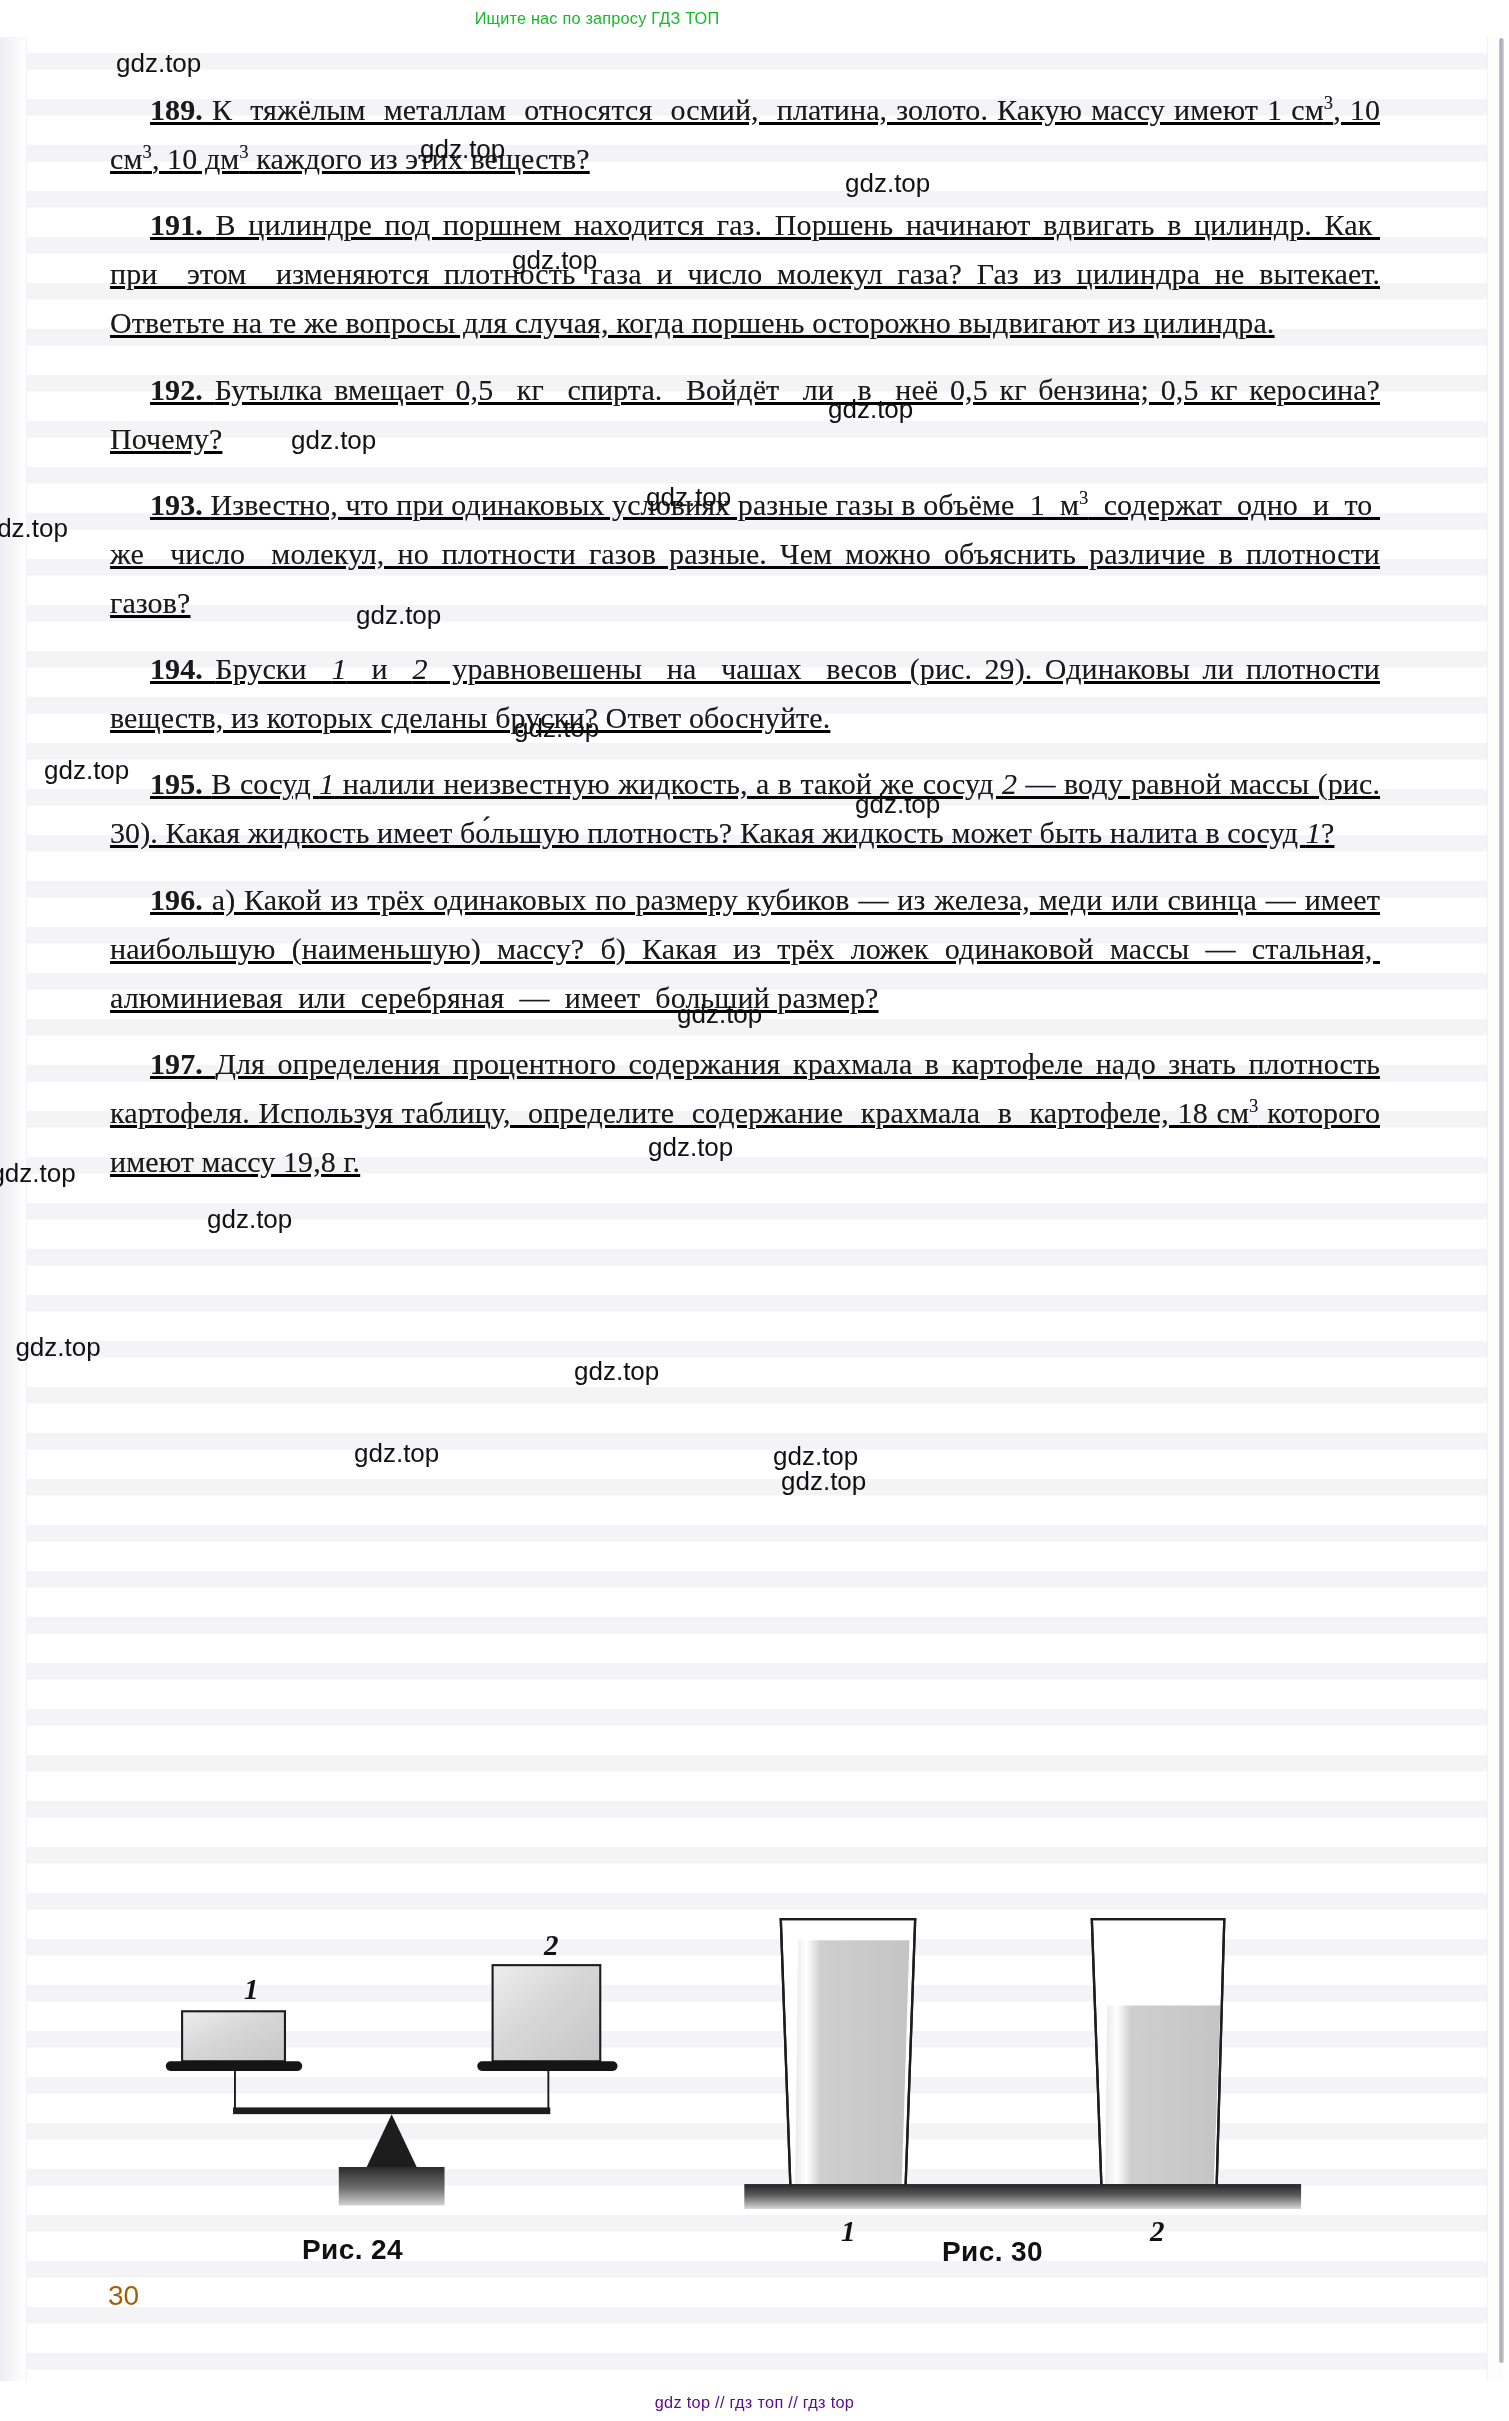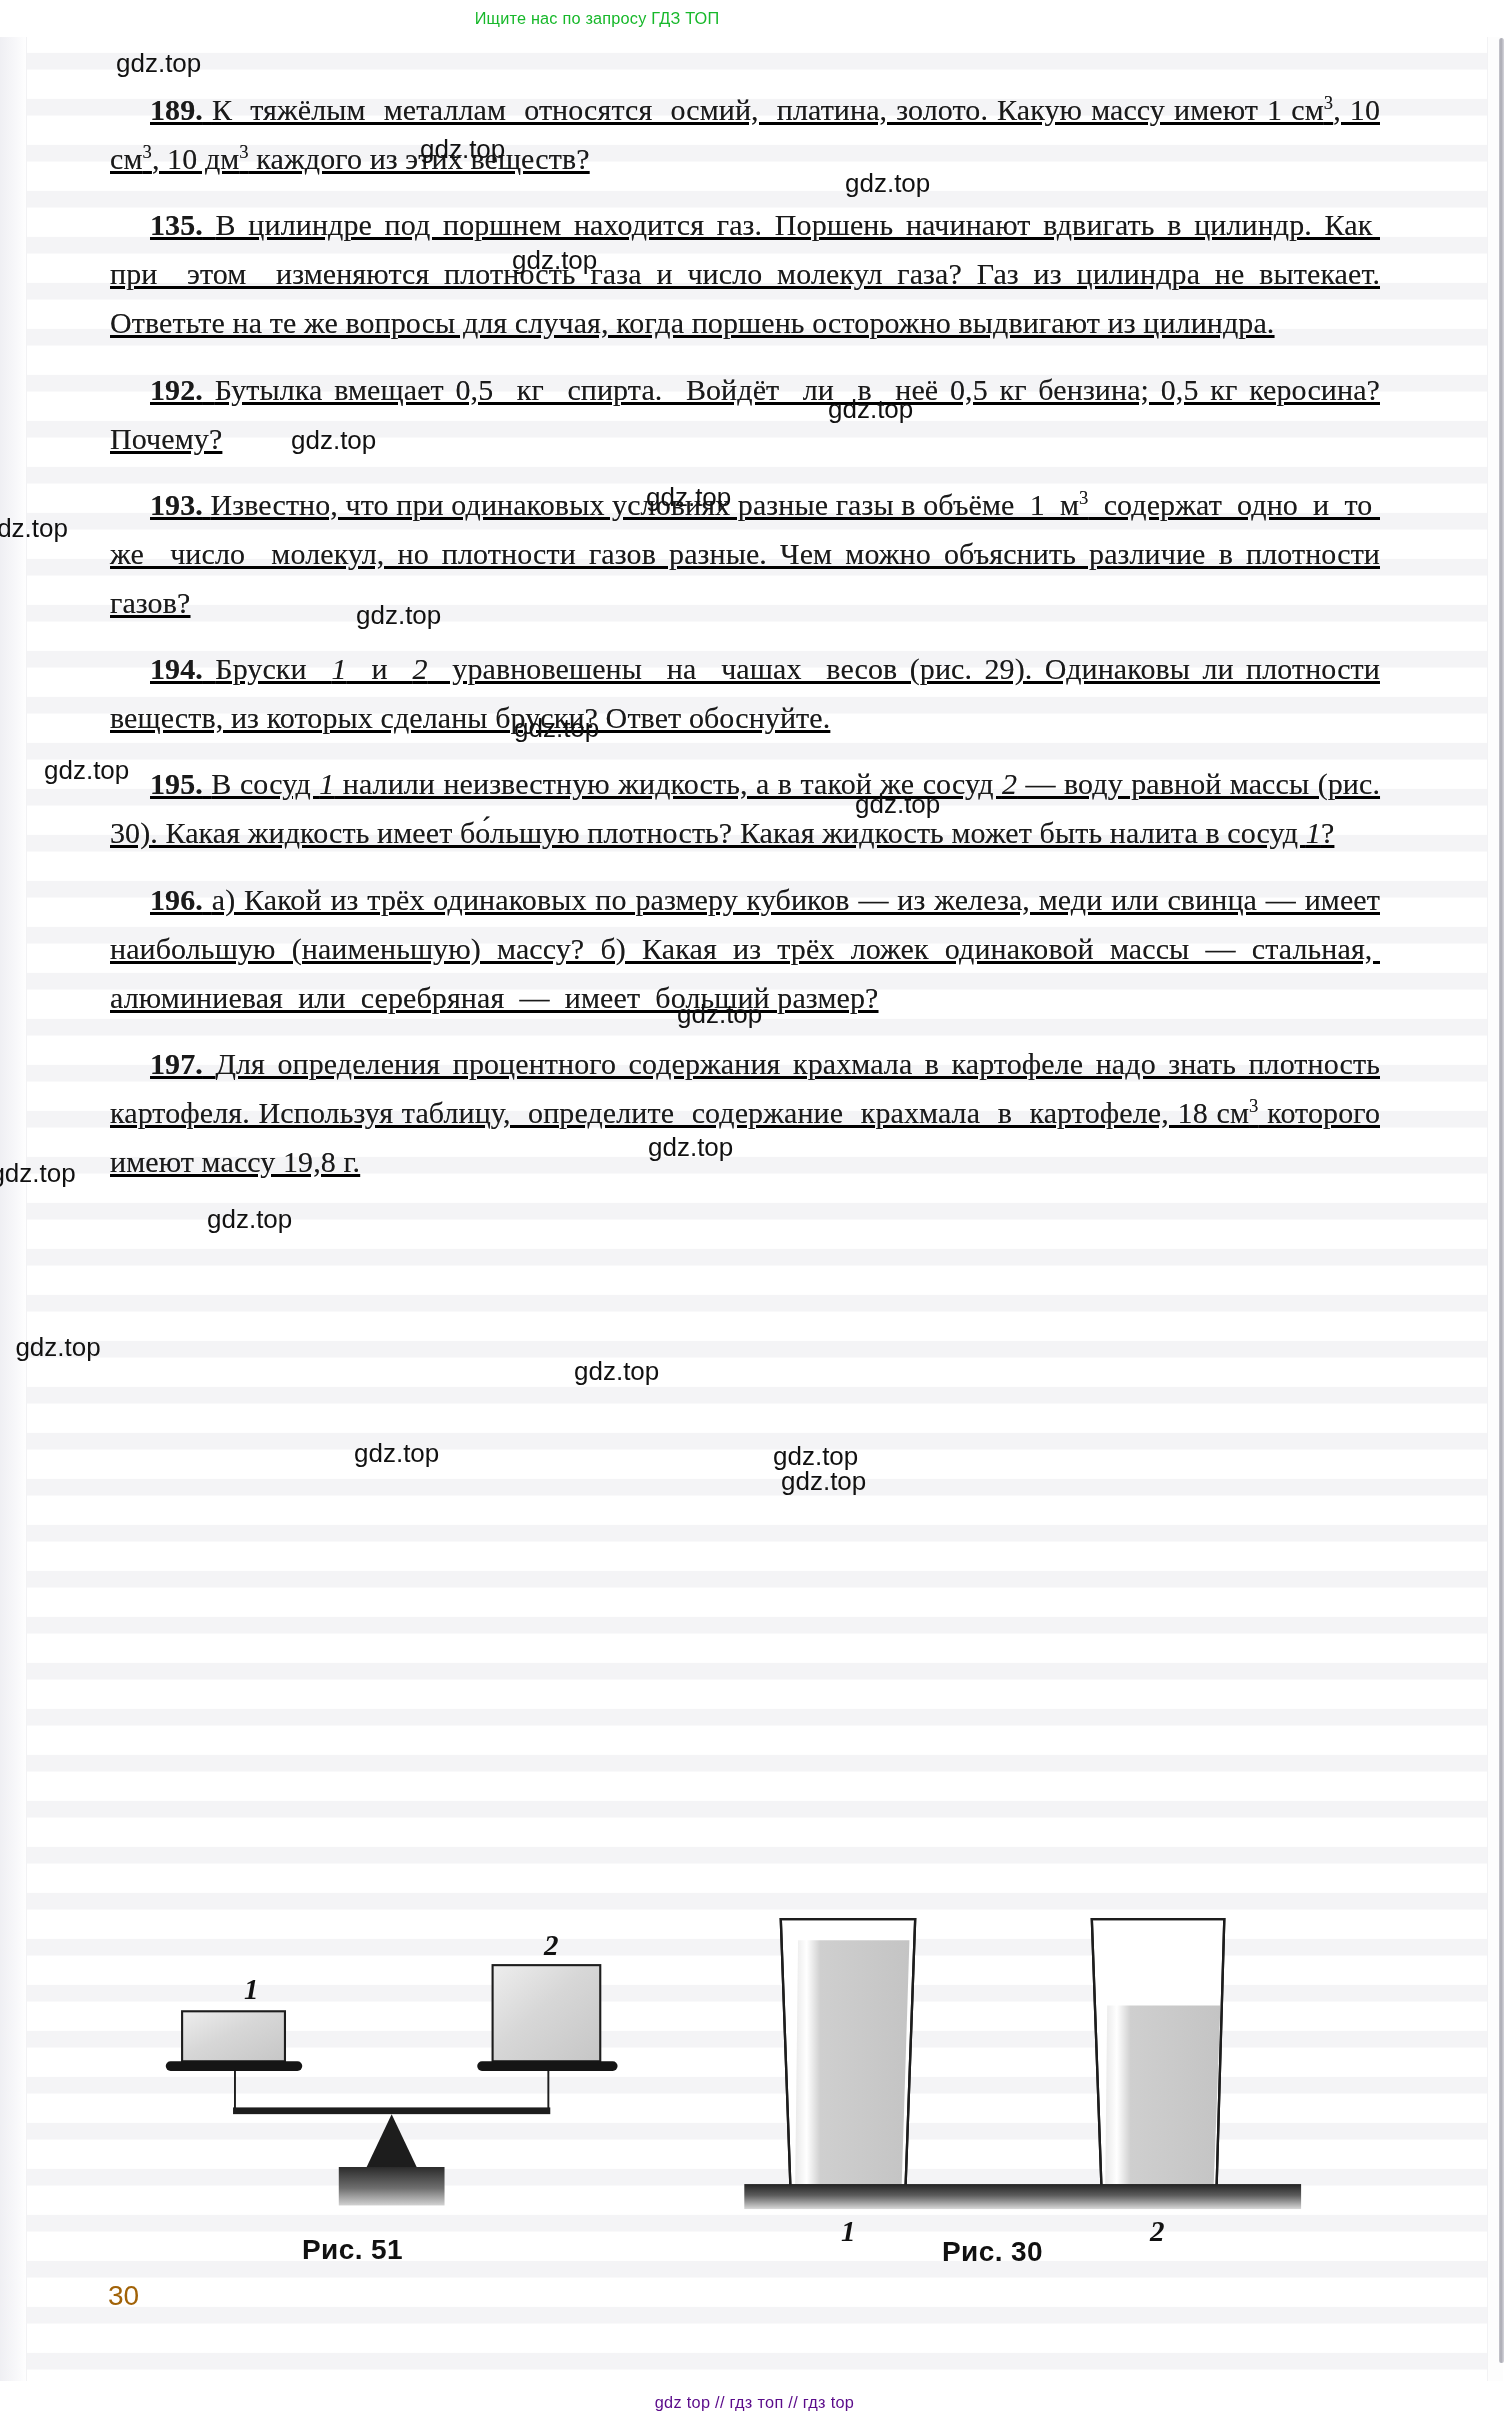--- a/index.html
+++ b/index.html
@@ -229,21 +229,21 @@
 
   <div class="content">
 
     <p class="task">
       <span class="num">189.</span>
       <span>К&nbsp; тяжёлым&nbsp; металлам&nbsp; относятся&nbsp; осмий,&nbsp; платина, золото. Какую массу имеют 1 см<sup>3</sup>, 10 см<sup>3</sup>, 10 дм<sup>3</sup> каждого из этих веществ?</span>
     </p>
 
 
     <p class="task">
-      <span class="num">135.</span>
+      <span class="num">191.</span>
       <span>В цилиндре под поршнем находится газ. Поршень начинают вдвигать в цилиндр. Как&nbsp; при&nbsp; этом&nbsp; изменяются плотность газа и число молекул газа? Газ из цилиндра не вытекает. Ответьте на те же вопросы для случая, когда поршень осторожно выдвигают из цилиндра.</span>
     </p>
 
     <p class="task">
       <span class="num">192.</span>
       <span>Бутылка вмещает 0,5&nbsp; кг&nbsp; спирта.&nbsp; Войдёт&nbsp; ли&nbsp; в&nbsp; неё 0,5 кг бензина; 0,5 кг керосина? Почему?</span>
     </p>
 
     <p class="task">
       <span class="num">193.</span>
@@ -300,21 +300,21 @@
         <path d="M129 160 L129 200 L131 200 L131 160 Z" fill="#1d1d1d"></path>
         <path d="M455 160 L455 200 L457 200 L457 160 Z" fill="#1d1d1d"></path>
         <rect x="128" y="198" width="330" height="7" fill="#1d1d1d"></rect>
 
         <polygon points="293,205 320,262 266,262" fill="#1d1d1d"></polygon>
 
         <rect x="238" y="260" width="110" height="40" fill="url(#baseGrad)"></rect>
       </svg>
       <span class="fig-idx" style="left:134px; top:56px;">1</span>
       <span class="fig-idx" style="left:434px; top:11.5px;">2</span>
-      <span class="fig-caption">Рис. 51</span>
+      <span class="fig-caption">Рис. 24</span>
     </div>
 
     <div class="fig30">
       <svg width="615" height="384" viewBox="0 0 640 400">
         <defs>
           <linearGradient id="liqGrad" x1="0" y1="0" x2="1" y2="0">
             <stop offset="0%" stop-color="#e9e9e9"></stop>
             <stop offset="10%" stop-color="#ffffff"></stop>
             <stop offset="22%" stop-color="#cfcfcf"></stop>
             <stop offset="100%" stop-color="#c4c4c4"></stop>

